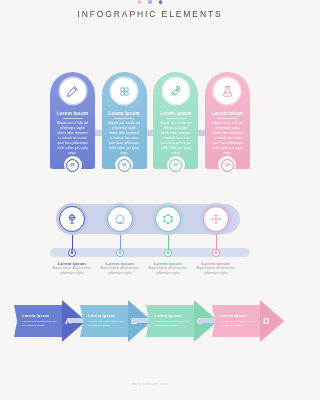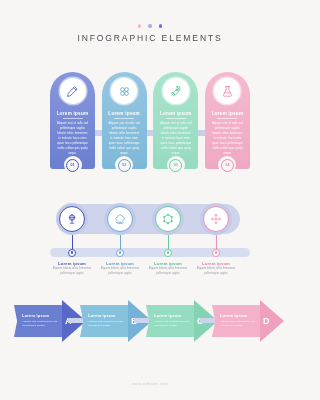--- a/index.html
+++ b/index.html
@@ -5,21 +5,21 @@
   * { margin:0; padding:0; box-sizing:border-box; }
   html,body { width:300px; height:400px; }
   body {
     background:#f7f6f4;
     font-family:"Liberation Sans", sans-serif;
     position:relative;
     overflow:hidden;
   }
 
   
-  .header { width:100%; padding-top:24px; text-align:center; }
+  .header { width:100%; text-align:center; }
   .dots { display:flex; justify-content:center; gap:7px; margin-bottom:5px; }
   .dot { width:3.5px; height:3.5px; border-radius:50%; }
   .page-title {
     font-size:8.5px; letter-spacing:1.9px; color:#4a4a52;
     font-weight:500;
   }
 
   
   .pillars {
     position:absolute; left:50px; top:72px;

